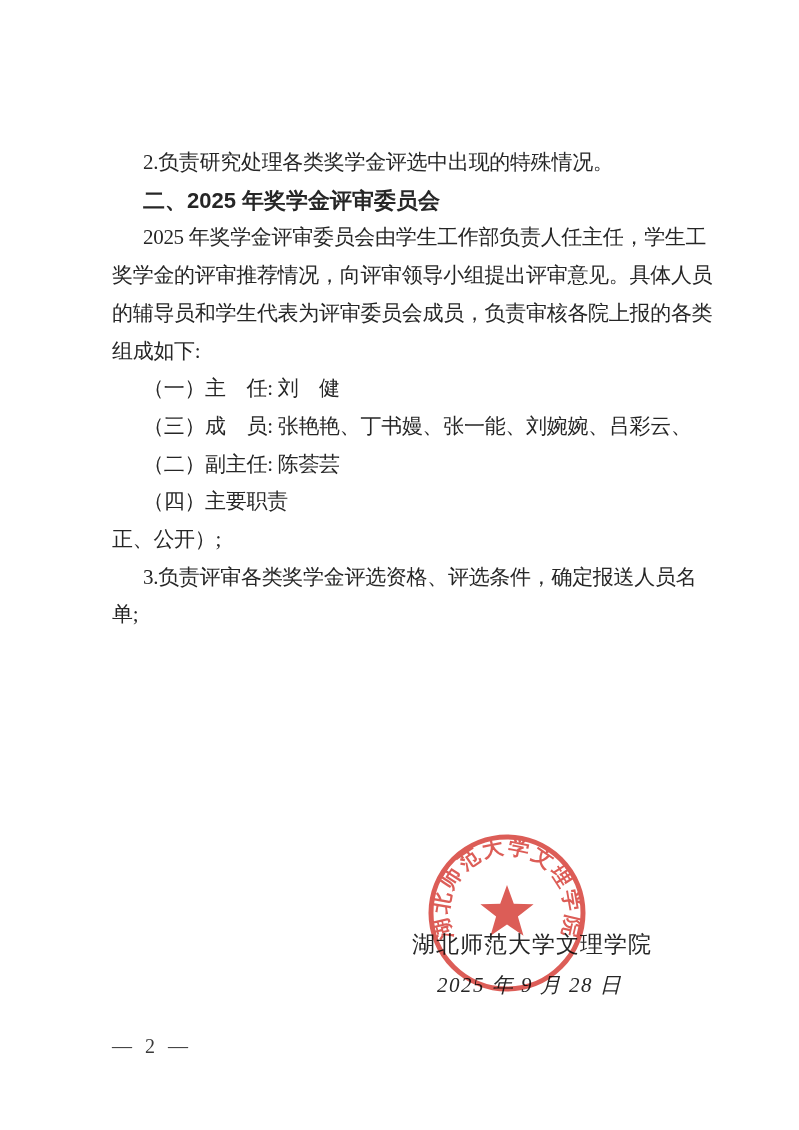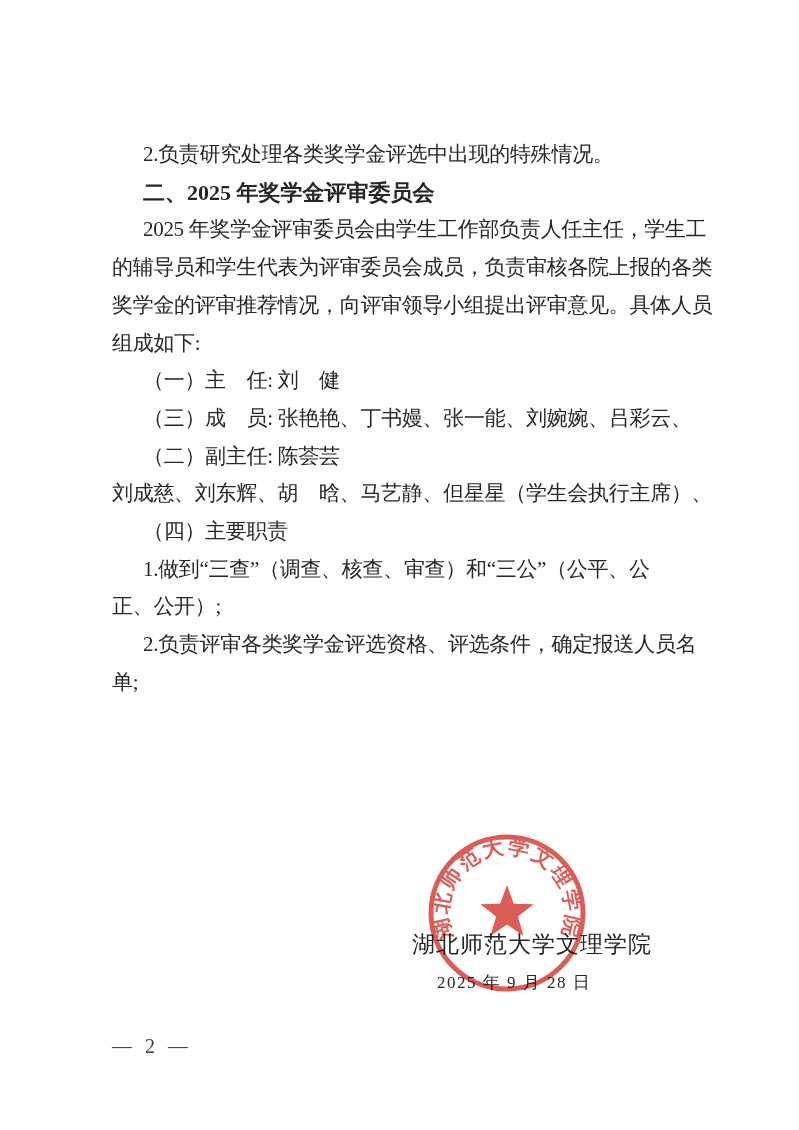--- a/index.html
+++ b/index.html
@@ -6,47 +6,48 @@
   body {
     width: 799px; height: 1130px;
     background: #ffffff;
     position: relative;
     font-family: "Liberation Serif", "DejaVu Serif", serif;
     color: #262626;
     overflow: hidden;
   }
   .doc-body {
     position: absolute;
-    left: 112px; top: 136px;
+    left: 112px; top: 144px;
     width: 582px;
     font-size: 21px;
     line-height: 37.7px;
     letter-spacing: -0.3px;
   }
   .doc-line { white-space: nowrap; }
   .indent { padding-left: 31px; }
   .heading {
-    font-family: Liberation Serif, serif;
+    font-family: Liberation Sans, sans-serif;
     font-weight: 700;
     font-size: 22px;
     letter-spacing: 0;
   }
   .sig-org {
     position: absolute;
     left: 412px; top: 929px;
     font-size: 23px;
     letter-spacing: 1px;
     white-space: nowrap;
   }
   .sig-date {
     position: absolute;
     left: 437px; top: 971px;
-    font-size: 17px;
+    font-size: 21px;
     letter-spacing: 1.5px;
     white-space: nowrap;
+    font-style: italic;
   }
   .page-footer {
     position: absolute;
     left: 112px; top: 1035px;
     font-size: 20px;
     letter-spacing: 4px;
     color: #3a3a3a;
     white-space: nowrap;
   }
   .seal {
@@ -67,31 +68,29 @@
 </style>
 </head>
 <body>
 
 <div>
 
   <div class="doc-body">
     <div class="doc-line indent">2.负责研究处理各类奖学金评选中出现的特殊情况。</div>
     <div class="doc-line indent heading">二、2025 年奖学金评审委员会</div>
     <div class="doc-line indent">2025 年奖学金评审委员会由学生工作部负责人任主任，学生工</div>
+    <div class="doc-line">奖学金的评审推荐情况，向评审领导小组提出评审意见。具体人员</div>
     <div class="doc-line">的辅导员和学生代表为评审委员会成员，负责审核各院上报的各类</div>
-    <div class="doc-line">奖学金的评审推荐情况，向评审领导小组提出评审意见。具体人员</div>
     <div class="doc-line">组成如下:</div>
     <div class="doc-line indent">（一）主　任: 刘　健</div>
     <div class="doc-line indent">（三）成　员: 张艳艳、丁书嫚、张一能、刘婉婉、吕彩云、</div>
     <div class="doc-line indent">（二）副主任: 陈荟芸</div>
-    <div class="doc-line">刘成慈、刘东辉、胡　晗、马艺静、但星星（学生会执行主席）、</div>
     <div class="doc-line indent">（四）主要职责</div>
-    <div class="doc-line indent">1.做到“三查”（调查、核查、审查）和“三公”（公平、公</div>
     <div class="doc-line">正、公开）;</div>
-    <div class="doc-line indent">2.负责评审各类奖学金评选资格、评选条件，确定报送人员名</div>
+    <div class="doc-line indent">3.负责评审各类奖学金评选资格、评选条件，确定报送人员名</div>
     <div class="doc-line">单;</div>
   </div>
 
   <div class="sig-org">湖北师范大学文理学院</div>
   <div class="sig-date">2025 年 9 月 28 日</div>
 
   <div class="seal">
     <svg viewBox="0 0 166 166" xmlns="http://www.w3.org/2000/svg">
       <circle cx="83" cy="83" r="76" fill="none" stroke-width="5" stroke="#d8463f"></circle>
       <polygon points="83,55 89.8,73.7 109.6,74.35 93.9,86.6 99.5,105.65 83,94.5 66.5,105.65 72.1,86.6 56.4,74.35 76.2,73.7" fill="#d8463f"></polygon>

